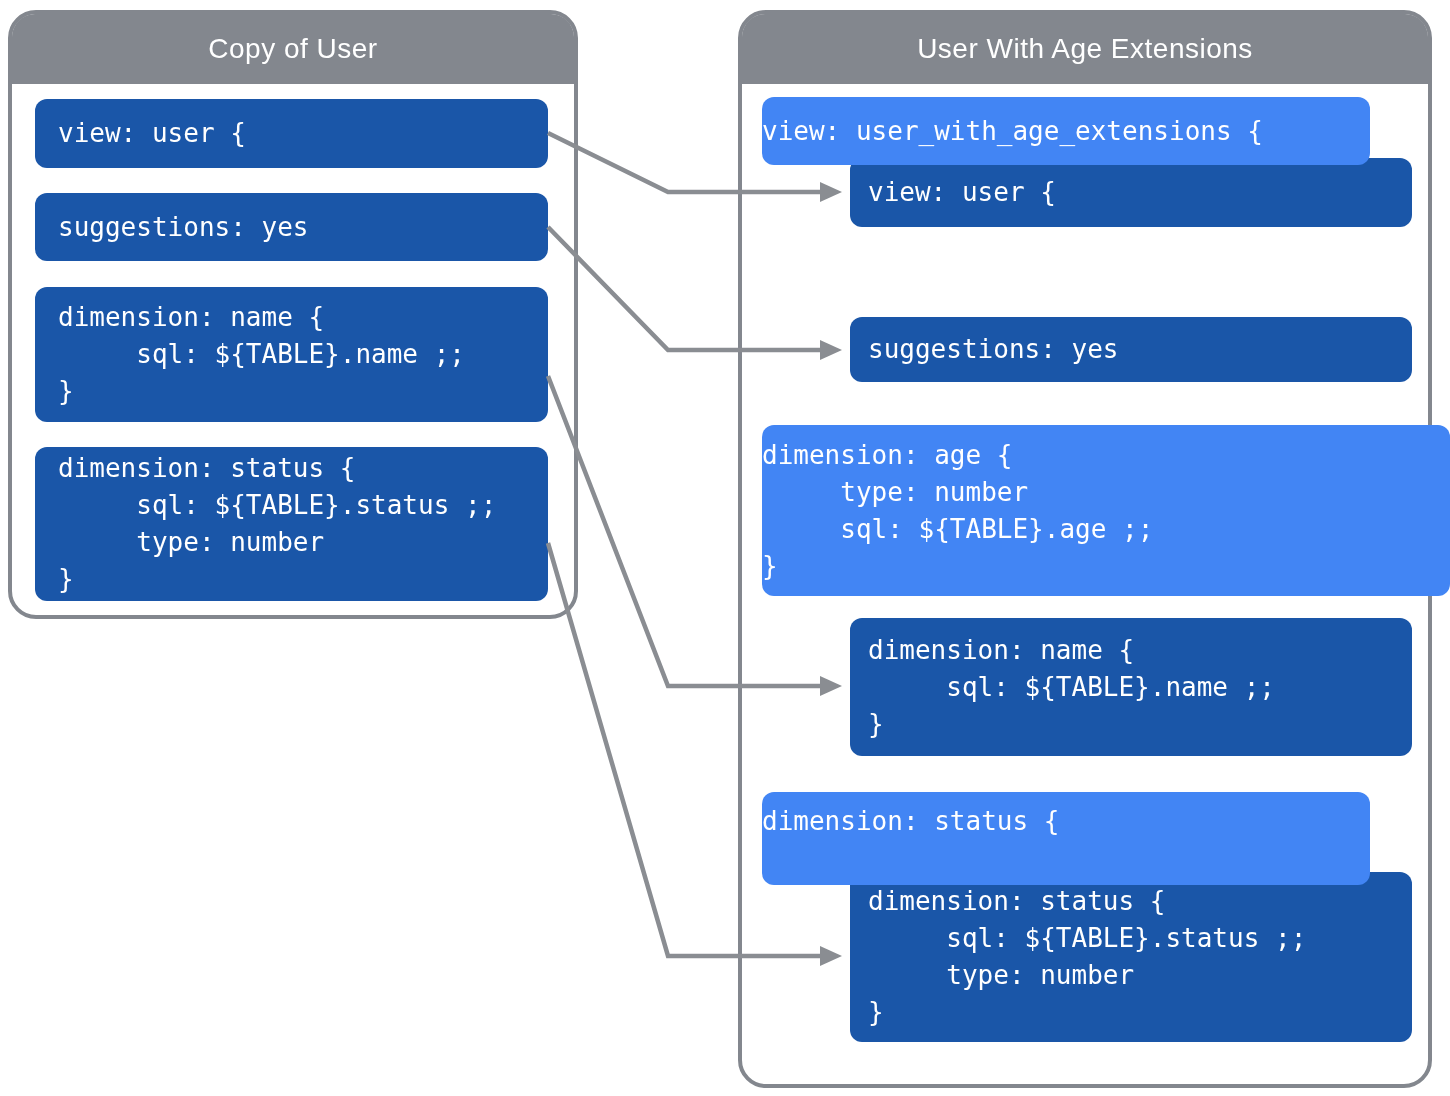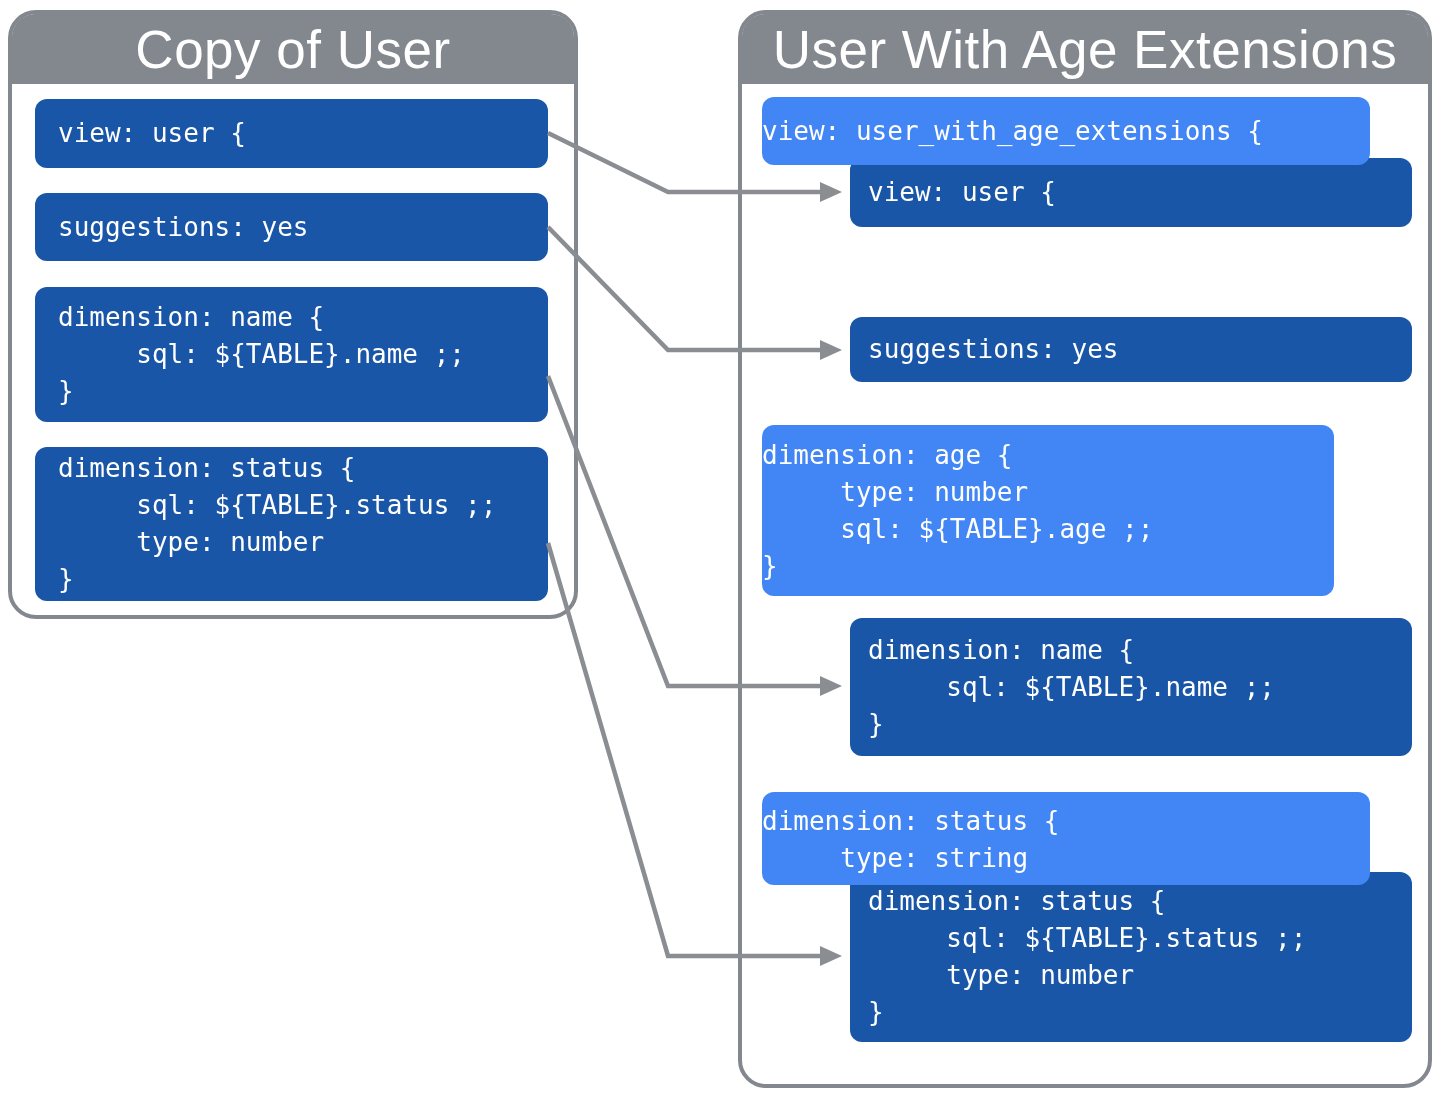--- a/index.html
+++ b/index.html
@@ -28,21 +28,21 @@
     left: 0; top: 0; right: 0;
     height: 70px;
     background: #83878E;
     border-radius: 23px 23px 0 0;
     display: flex;
     align-items: center;
     justify-content: center;
   }
   .panel-title {
     color: #ffffff;
-    font-size: 53px;
+    font-size: 28px;
     font-weight: 500;
     letter-spacing: 0.5px;
     white-space: nowrap;
   }
 
   .code-block {
     position: absolute;
     border-radius: 12px;
     display: flex;
     flex-direction: column;
@@ -110,42 +110,41 @@
     <div class="code-line">view: user {</div>
   </div>
   <div class="code-block light pad-rl" style="left:762px; top:97px; width:608px; height:68px;">
     <div class="code-line">view: user_with_age_extensions {</div>
   </div>
 
   <div class="code-block dark pad-rd" style="left:850px; top:317px; width:562px; height:65px;">
     <div class="code-line">suggestions: yes</div>
   </div>
 
-  <div class="code-block light pad-rl" style="left:762px; top:425px; width:572px; height:171px;">
+  <div class="code-block light pad-rl" style="left:762px; top:425px; width:688px; height:171px;">
     <div class="code-line">dimension: age {</div>
     <div class="code-line">     type: number</div>
     <div class="code-line">     sql: ${TABLE}.age ;;</div>
     <div class="code-line">}</div>
   </div>
 
   <div class="code-block dark pad-rd" style="left:850px; top:618px; width:562px; height:138px;">
     <div class="code-line">dimension: name {</div>
     <div class="code-line">     sql: ${TABLE}.name ;;</div>
     <div class="code-line">}</div>
   </div>
 
   <div class="code-block dark pad-rd" style="left:850px; top:872px; width:562px; height:170px;">
     <div class="code-line">dimension: status {</div>
     <div class="code-line">     sql: ${TABLE}.status ;;</div>
     <div class="code-line">     type: number</div>
     <div class="code-line">}</div>
   </div>
   <div class="code-block light pad-rl" style="left:762px; top:792px; width:608px; height:93px; justify-content:flex-start; padding-top:11px;">
     <div class="code-line">dimension: status {</div>
-    <div class="code-line">     type: string</div>
   </div>
 
   <svg class="connector-layer" viewBox="0 0 1450 1096">
     <g>
       <path d="M 548 133 L 668 192 L 822 192" fill="none" stroke="#8A8D92" stroke-width="4.5"></path>
       <polygon points="820,182 842,192 820,202" fill="#8A8D92"></polygon>
     </g>
     <g>
       <path d="M 548 227 L 668 350 L 822 350" fill="none" stroke="#8A8D92" stroke-width="4.5"></path>
       <polygon points="820,340 842,350 820,360" fill="#8A8D92"></polygon>

